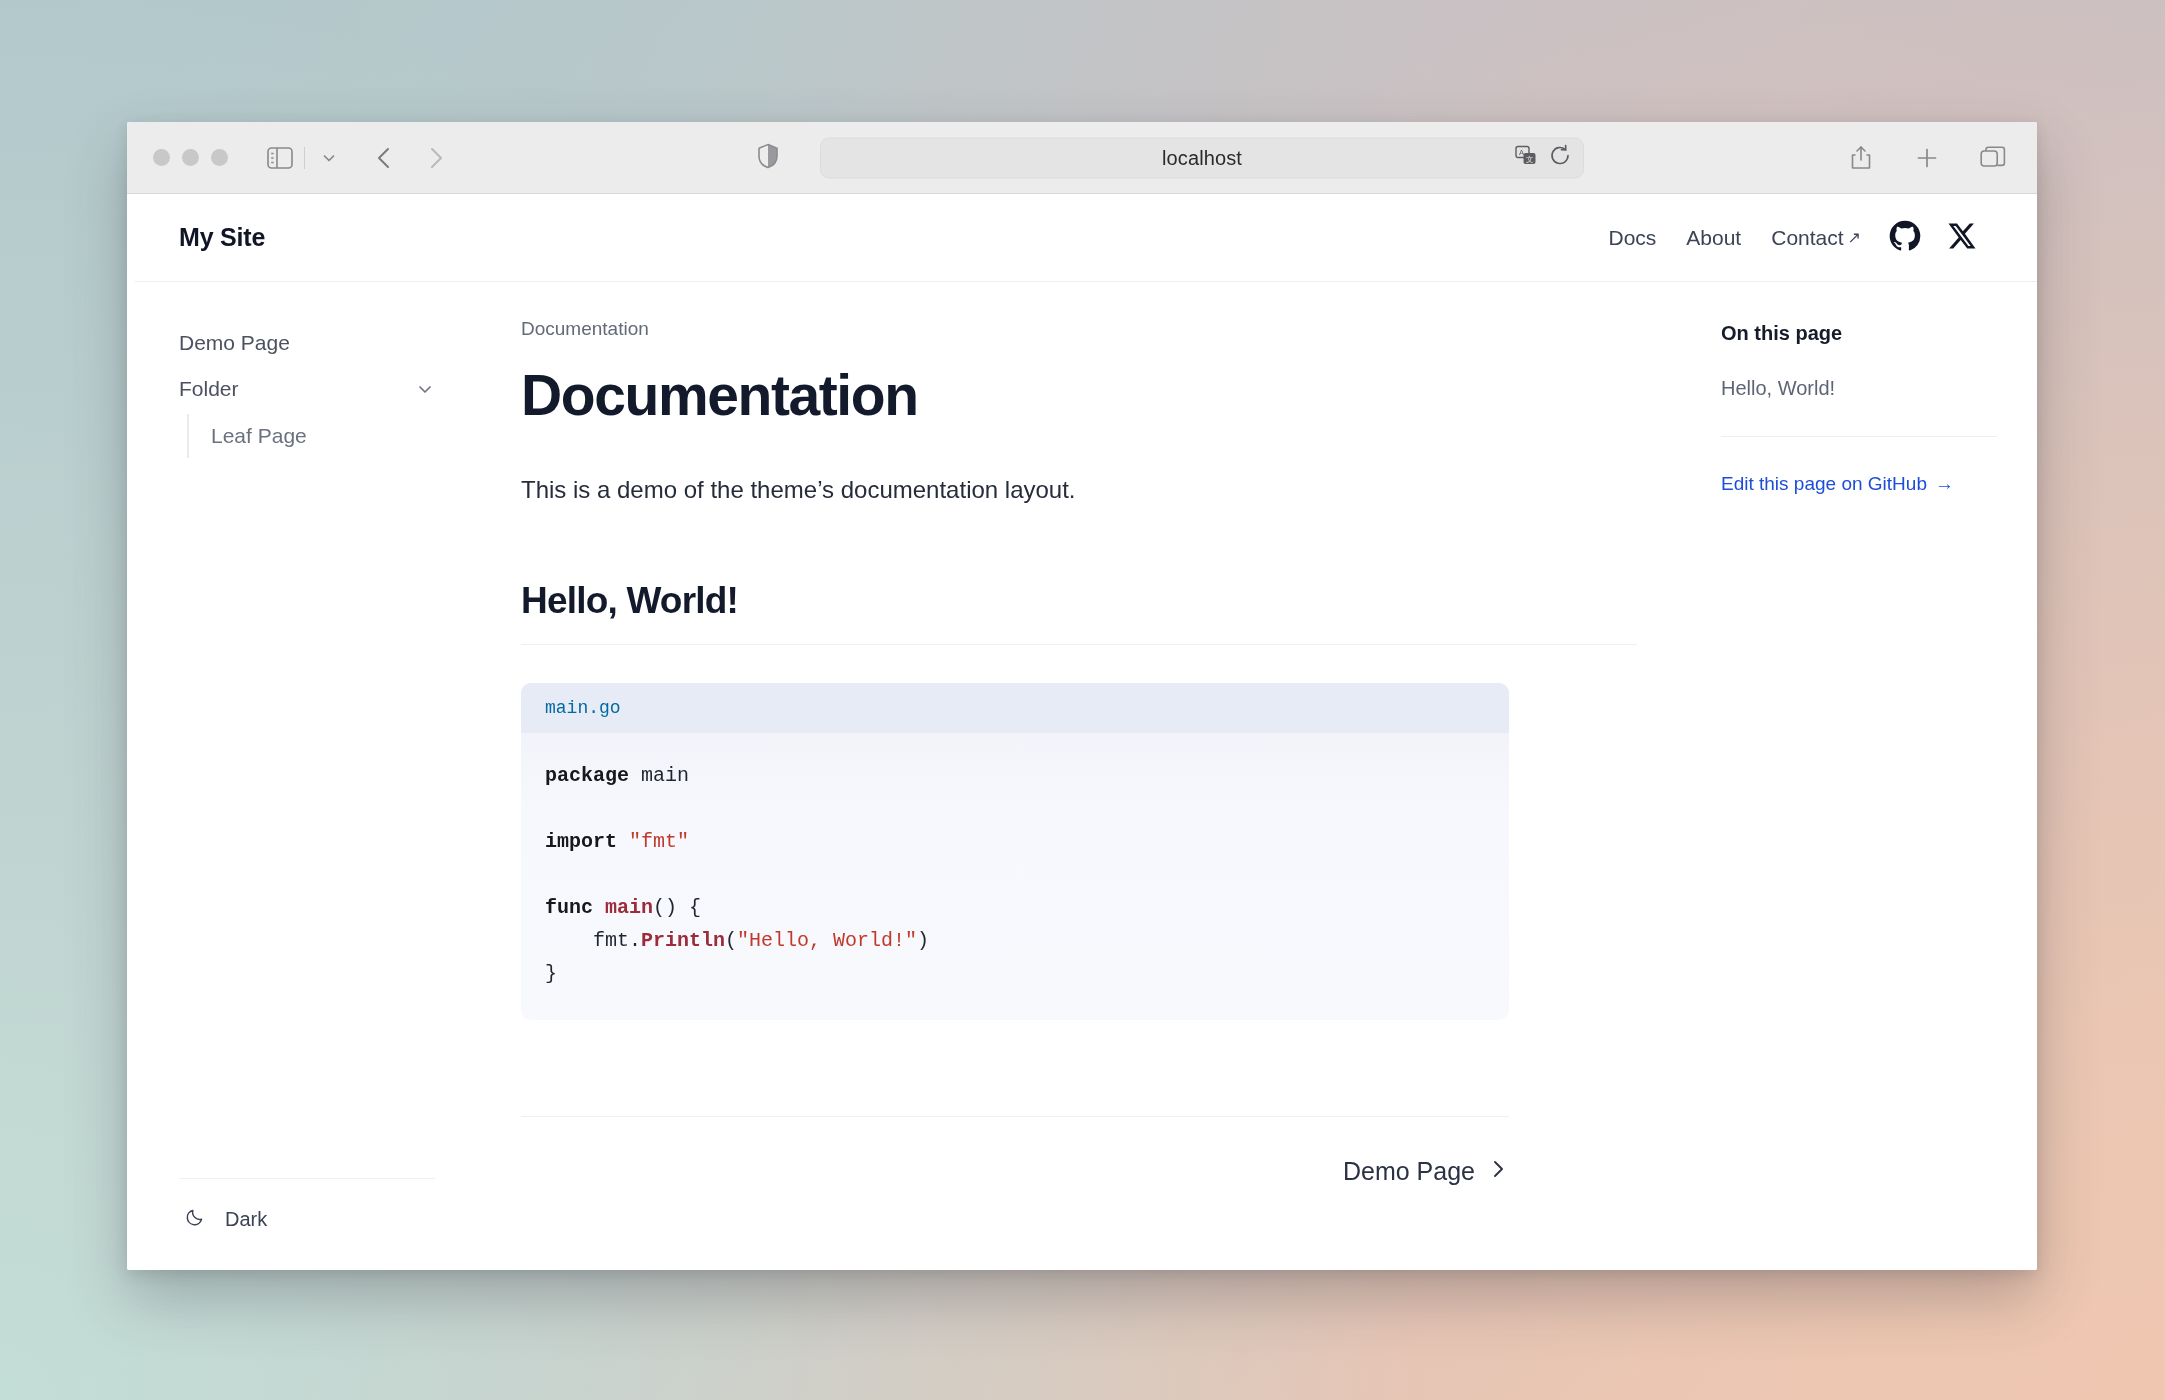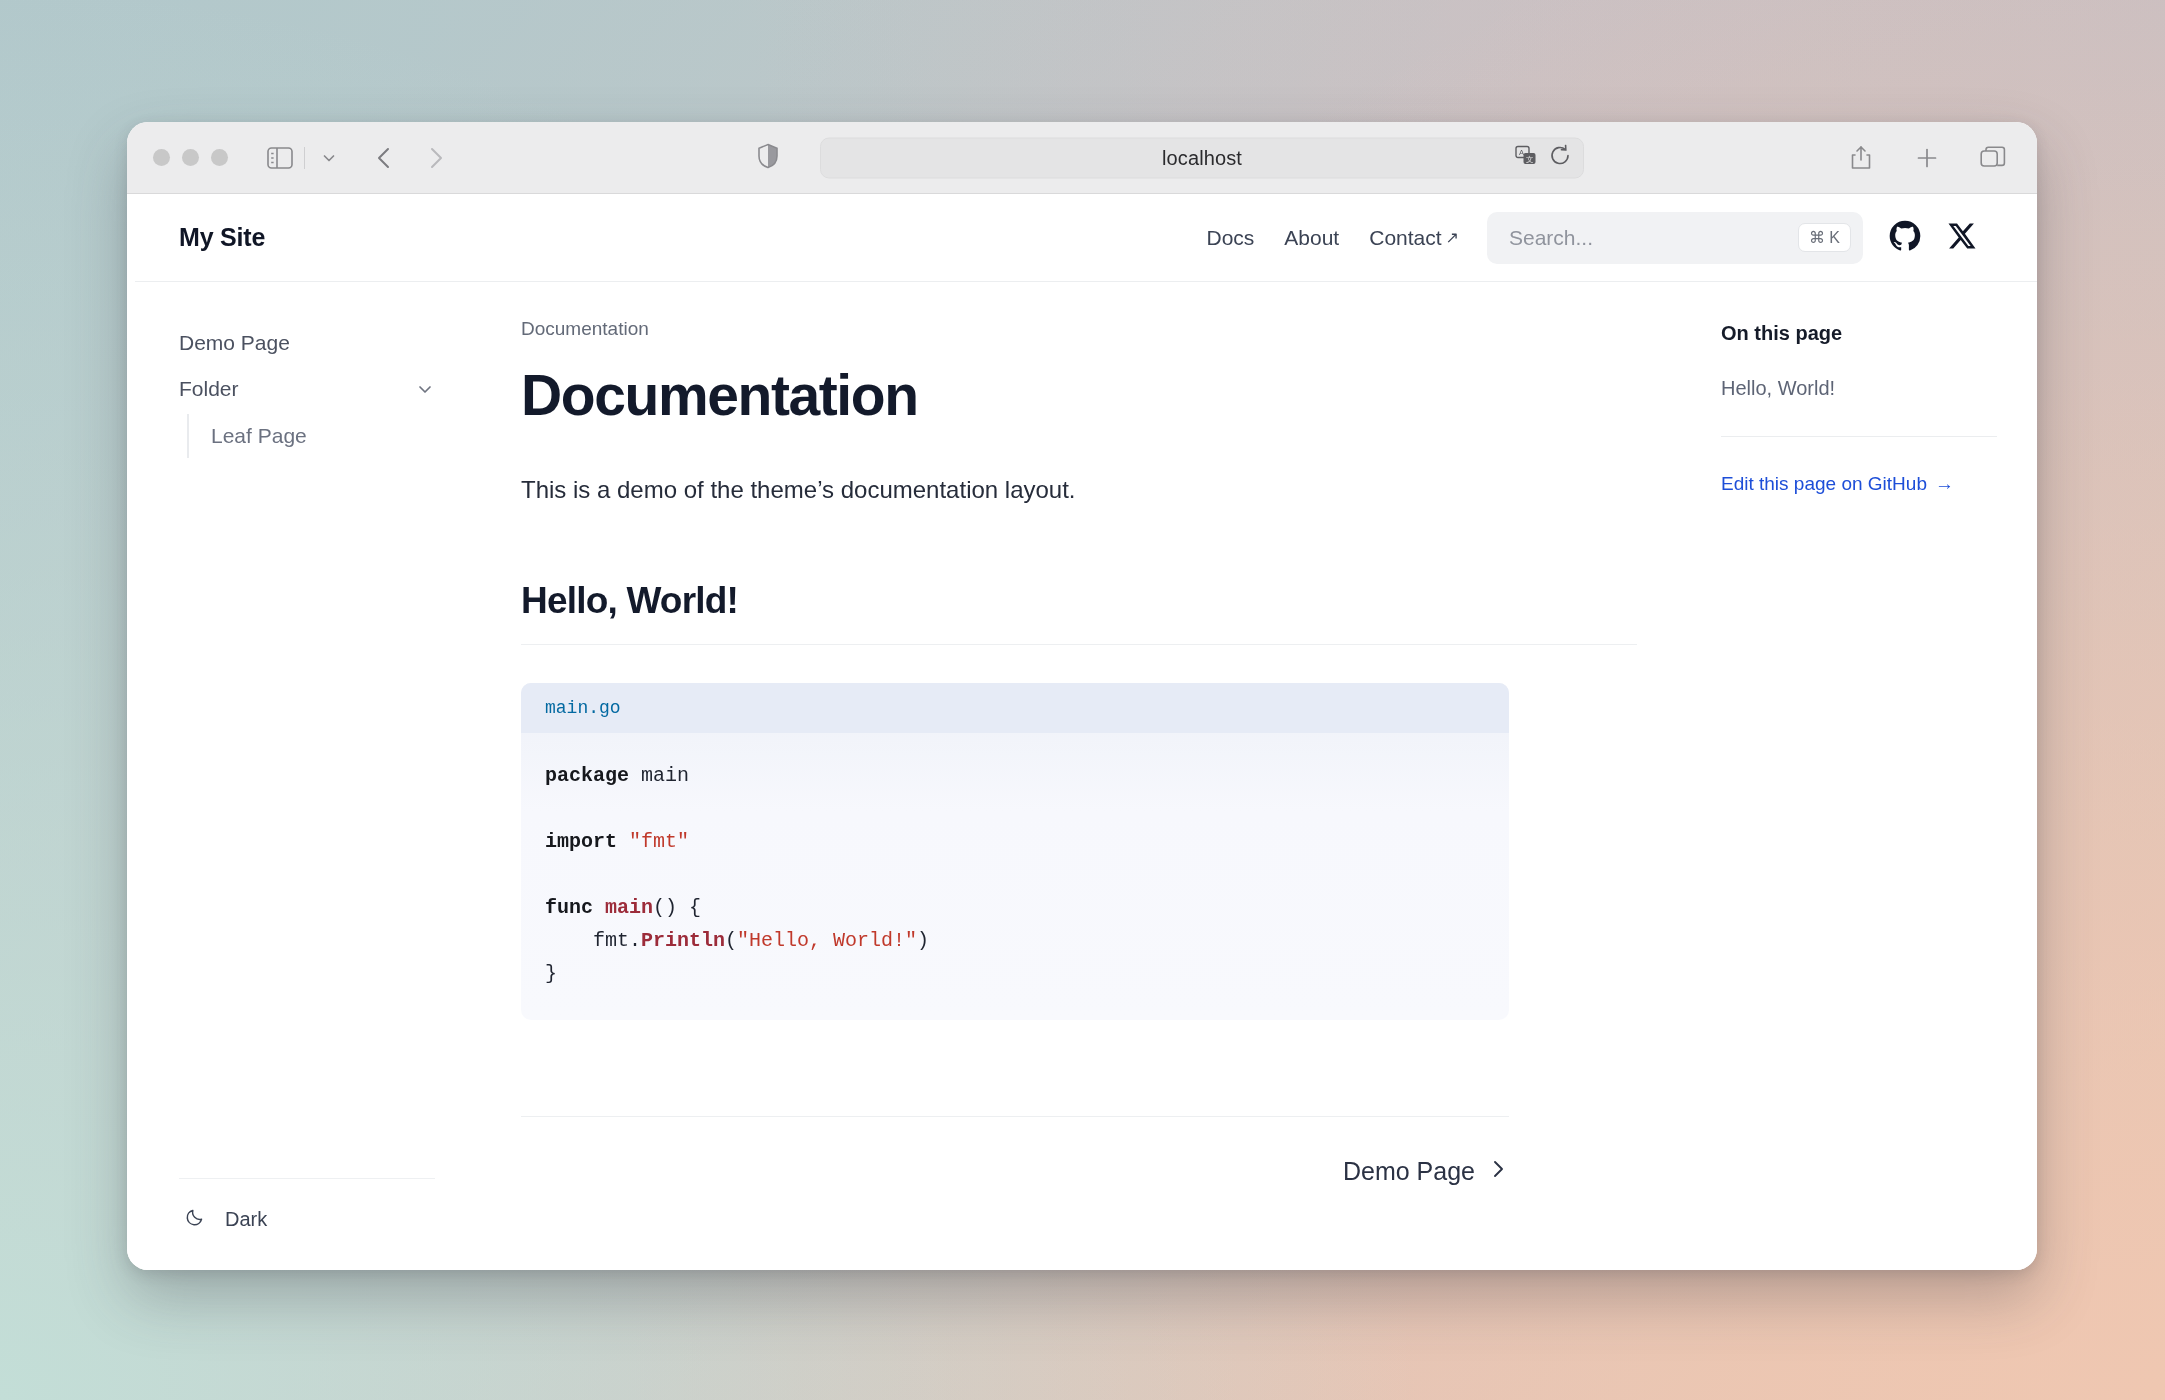--- a/index.html
+++ b/index.html
@@ -22,21 +22,21 @@
   }
 
   
   .browser-window {
     position: absolute;
     left: 127px;
     top: 122px;
     width: 1910px;
     height: 1148px;
     background: #ffffff;
-    border-radius: 21px;
+    border-radius: 2px;
     box-shadow: 0 28px 60px rgba(60,60,70,0.30), 0 4px 14px rgba(60,60,70,0.16);
     overflow: hidden;
     display: flex;
     flex-direction: column;
   }
 
   
   .toolbar {
     height: 72px;
     flex: 0 0 72px;
@@ -427,24 +427,20 @@
         </a>
         <a class="nav-link">
           <span>About</span>
         </a>
         <a class="nav-link">
           <span>Contact</span>
           <span class="ext-arrow">↗</span>
         </a>
       </nav>
 
-      <div class="search-box">
-        <span class="search-placeholder">Search...</span>
-        <span class="kbd">⌘ K</span>
-      </div>
 
       <div class="social">
         <a>
           <svg width="32" height="32" viewBox="0 0 24 24" fill="currentColor">
             <path d="M12 .5A11.5 11.5 0 0 0 .5 12c0 5.08 3.29 9.39 7.86 10.91.58.1.79-.25.79-.56 0-.28-.01-1.02-.02-2-3.2.7-3.88-1.54-3.88-1.54-.52-1.33-1.28-1.69-1.28-1.69-1.05-.72.08-.7.08-.7 1.16.08 1.77 1.19 1.77 1.19 1.03 1.77 2.7 1.26 3.36.96.1-.75.4-1.26.73-1.55-2.56-.29-5.25-1.28-5.25-5.7 0-1.26.45-2.29 1.19-3.1-.12-.29-.52-1.46.11-3.05 0 0 .97-.31 3.18 1.18a11 11 0 0 1 5.8 0c2.2-1.49 3.17-1.18 3.17-1.18.63 1.59.23 2.76.12 3.05.74.81 1.18 1.84 1.18 3.1 0 4.43-2.69 5.41-5.26 5.69.41.36.78 1.06.78 2.14 0 1.55-.01 2.8-.01 3.18 0 .31.21.67.8.56A11.5 11.5 0 0 0 23.5 12 11.5 11.5 0 0 0 12 .5z"></path>
           </svg>
         </a>
         <a>
           <svg width="30" height="30" viewBox="0 0 24 24" fill="currentColor">
             <path d="M18.24 2h3.3l-7.2 8.23L22.8 22h-6.65l-5.2-6.8L4.98 22H1.67l7.7-8.8L1.2 2h6.82l4.7 6.22L18.24 2zm-1.16 18h1.83L7.02 3.9H5.05L17.08 20z"></path>

